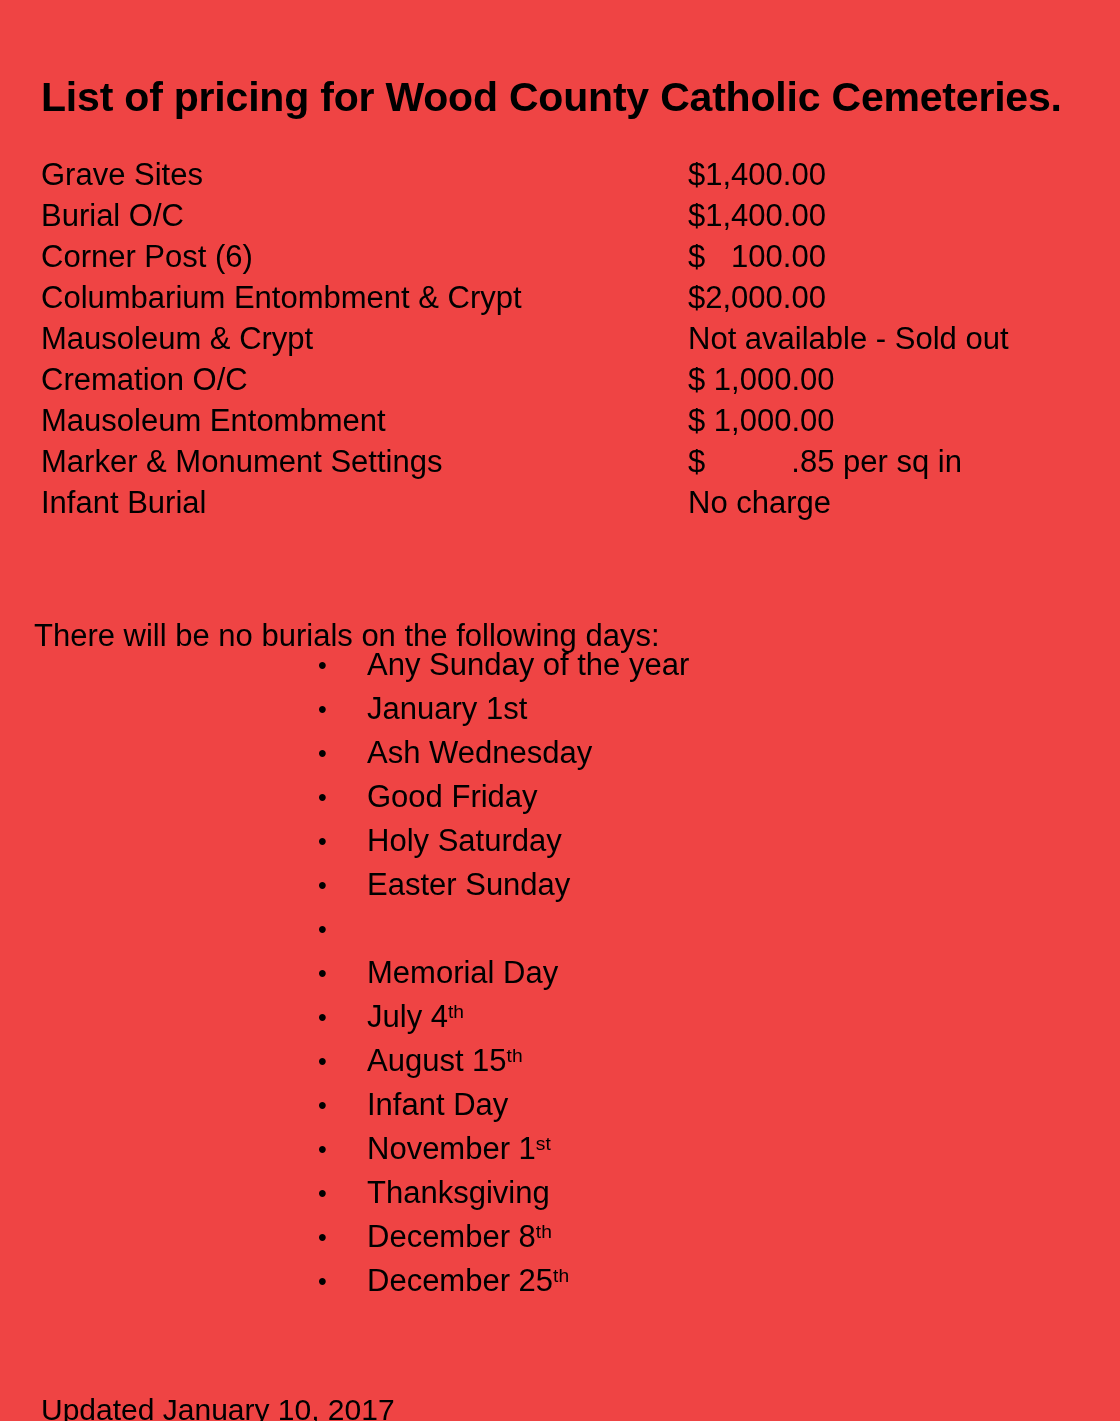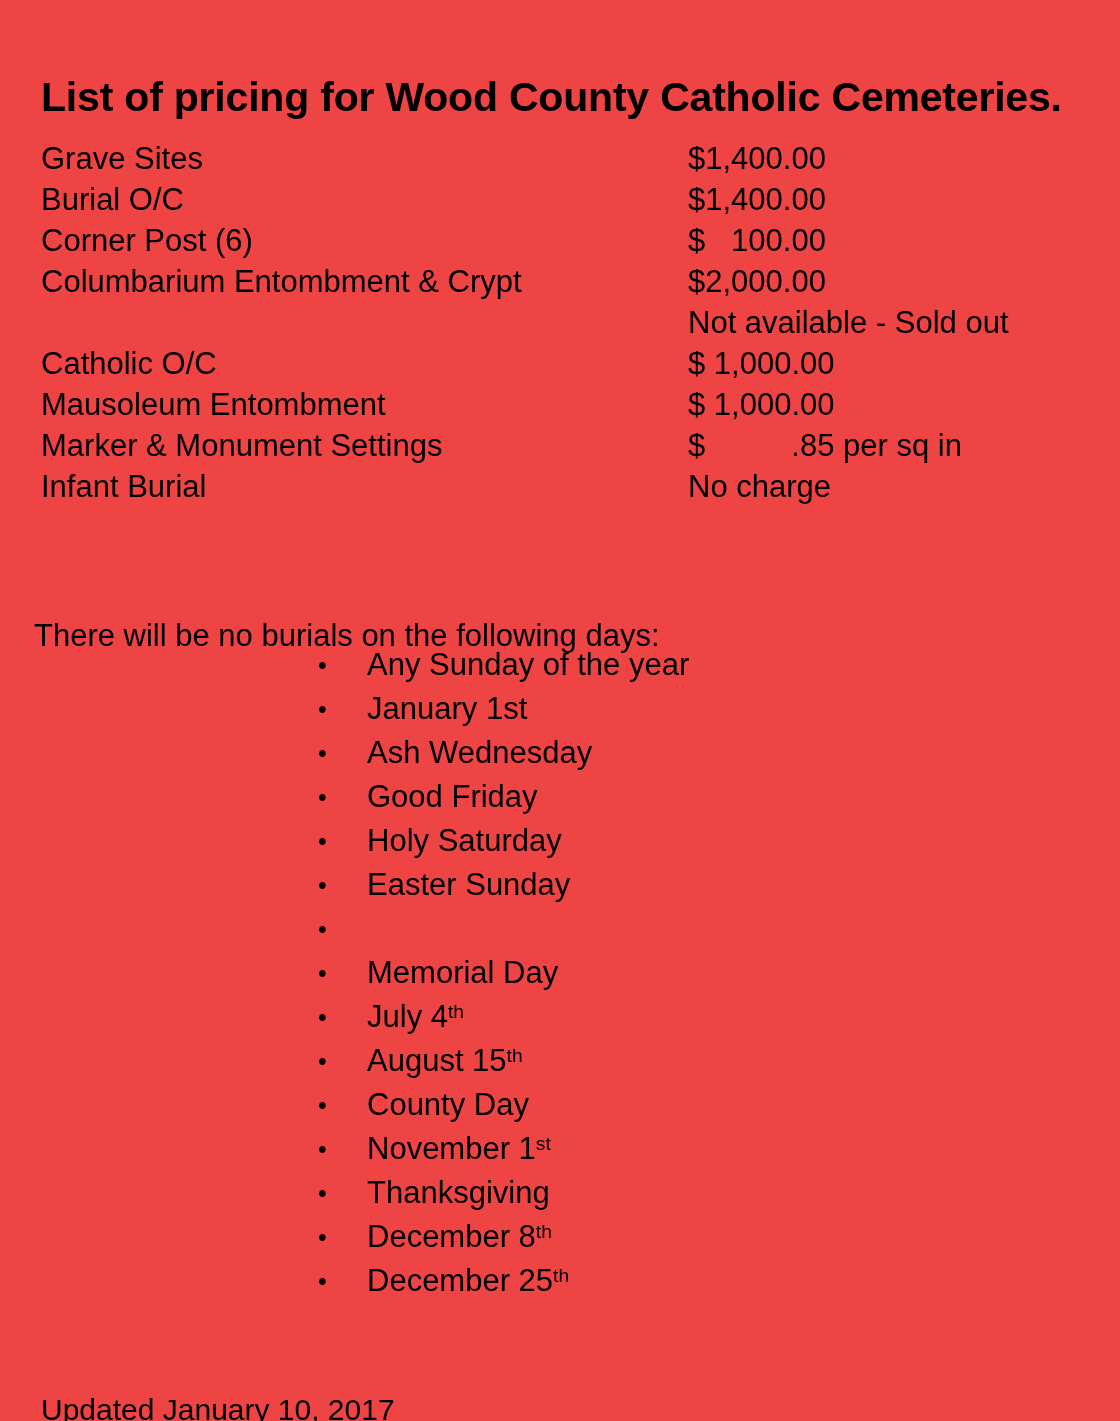--- a/index.html
+++ b/index.html
@@ -31,21 +31,21 @@
     font-weight: bold;
     line-height: 48px;
     letter-spacing: -0.2px;
     white-space: nowrap;
   }
 
   
   #price-list {
     position: absolute;
     left: 41px;
-    top: 138px;
+    top: 154px;
     width: 1040px;
     text-align: center;
   }
   .price-row {
     position: relative;
     height: 41px;
     line-height: 41px;
     font-size: 31px;
     white-space: nowrap;
   }
@@ -138,24 +138,25 @@
       </div>
       <div class="price-row">
         <span class="price-label">Corner Post (6)</span>
         <span class="price-value">$   100.00</span>
       </div>
       <div class="price-row">
         <span class="price-label">Columbarium Entombment &amp; Crypt</span>
         <span class="price-value">$2,000.00</span>
       </div>
       <div class="price-row">
+        <span class="price-label">Mausoleum &amp; Crypt</span>
         <span class="price-value">Not available - Sold out</span>
       </div>
       <div class="price-row">
-        <span class="price-label">Catholic O/C</span>
+        <span class="price-label">Cremation O/C</span>
         <span class="price-value">$ 1,000.00</span>
       </div>
       <div class="price-row">
         <span class="price-label">Mausoleum Entombment</span>
         <span class="price-value">$ 1,000.00</span>
       </div>
       <div class="price-row">
         <span class="price-label">Marker &amp; Monument Settings</span>
         <span class="price-value">$          .85 per sq in</span>
       </div>
@@ -171,21 +172,21 @@
       <li class="burial-day-item"><span class="bullet-marker">•</span><span class="day-text">Any Sunday of the year</span></li>
       <li class="burial-day-item"><span class="bullet-marker">•</span><span class="day-text">January 1st</span></li>
       <li class="burial-day-item"><span class="bullet-marker">•</span><span class="day-text">Ash Wednesday</span></li>
       <li class="burial-day-item"><span class="bullet-marker">•</span><span class="day-text">Good Friday</span></li>
       <li class="burial-day-item"><span class="bullet-marker">•</span><span class="day-text">Holy Saturday</span></li>
       <li class="burial-day-item"><span class="bullet-marker">•</span><span class="day-text">Easter Sunday</span></li>
       <li class="burial-day-item"><span class="bullet-marker">•</span></li>
       <li class="burial-day-item"><span class="bullet-marker">•</span><span class="day-text">Memorial Day</span></li>
       <li class="burial-day-item"><span class="bullet-marker">•</span><span class="day-text">July 4<sup>th</sup></span></li>
       <li class="burial-day-item"><span class="bullet-marker">•</span><span class="day-text">August 15<sup>th</sup></span></li>
-      <li class="burial-day-item"><span class="bullet-marker">•</span><span class="day-text">County Day</span></li>
+      <li class="burial-day-item"><span class="bullet-marker">•</span><span class="day-text">Infant Day</span></li>
       <li class="burial-day-item"><span class="bullet-marker">•</span><span class="day-text">November 1<sup>st</sup></span></li>
       <li class="burial-day-item"><span class="bullet-marker">•</span><span class="day-text">Thanksgiving</span></li>
       <li class="burial-day-item"><span class="bullet-marker">•</span><span class="day-text">December 8<sup>th</sup></span></li>
       <li class="burial-day-item"><span class="bullet-marker">•</span><span class="day-text">December 25<sup>th</sup></span></li>
     </ul>
 
   <div id="updated-note">Updated January 10, 2017</div>
 
 </div>
 

